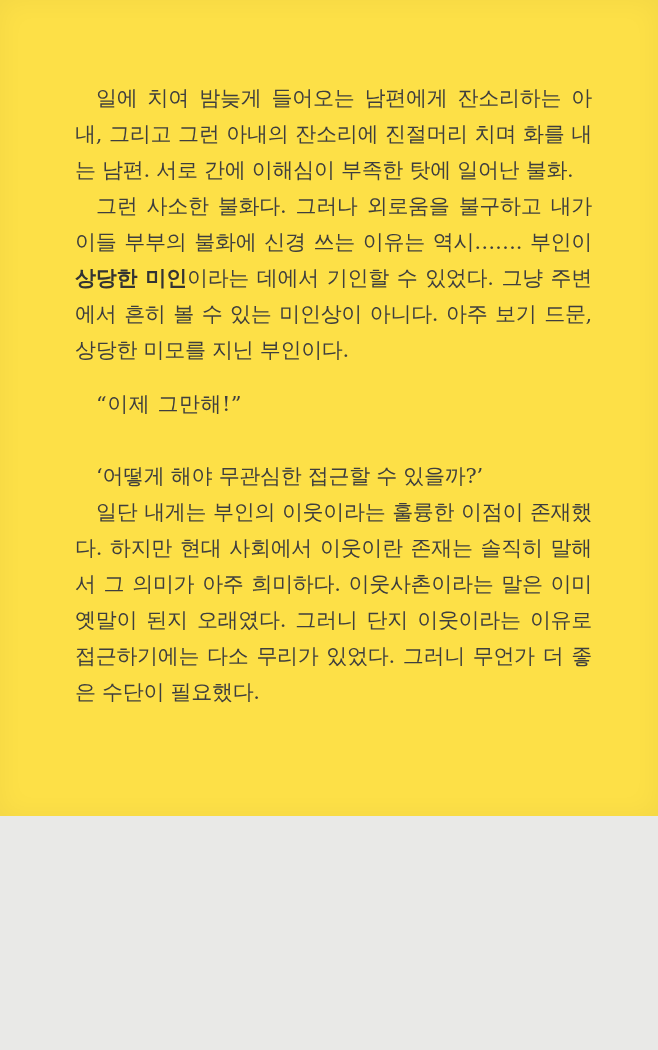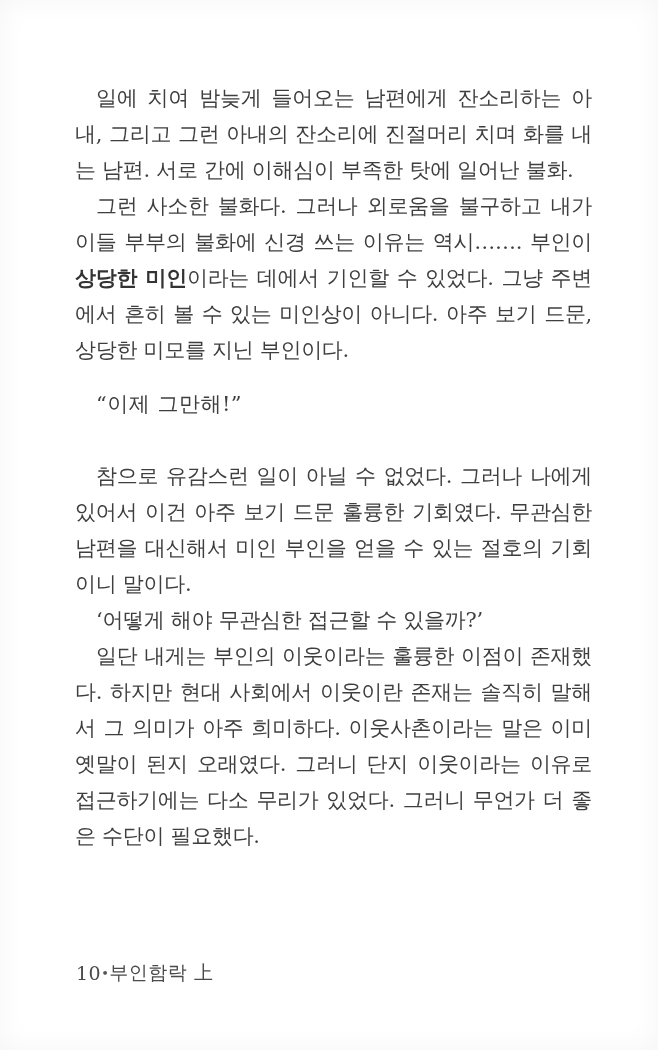--- a/index.html
+++ b/index.html
@@ -3,23 +3,23 @@
 <meta charset="utf-8">
 <style>
   html, body {
     margin: 0;
     padding: 0;
     background: #e9e9e7;
   }
   .page {
     position: relative;
     width: 658px;
-    height: 1050px;
+    height: 816px;
     margin: 0 auto;
-    background: #ffffff;
+    background: #fde047;
     box-shadow: inset 0 0 28px rgba(0,0,0,0.045);
     overflow: hidden;
     font-family: "DejaVu Serif", "Liberation Serif", serif;
     color: #3e3e3e;
   }
   .body-text {
     position: absolute;
     top: 80px;
     left: 75px;
     width: 517px;
@@ -64,21 +64,20 @@
   <main class="body-text">
 
     <p><span>일에 치여 밤늦게 들어오는 남편에게 잔소리하는 아내, 그리고 그런 아내의 잔소리에 진절머리 치며 화를 내는 남편. 서로 간에 이해심이 부족한 탓에 일어난 불화.</span></p>
 
     <p><span>그런 사소한 불화다. 그러나 외로움을 불구하고 내가 이들 부부의 불화에 신경 쓰는 이유는 역시……. 부인이 </span><strong>상당한 미인</strong><span>이라는 데에서 기인할 수 있었다. 그냥 주변에서 흔히 볼 수 있는 미인상이 아니다. 아주 보기 드문, 상당한 미모를 지닌 부인이다.</span></p>
 
     <p class="quote"><span>“이제 그만해!”</span></p>
 
 
 
-    <p><span>참으로 유감스런 일이 아닐 수 없었다. 그러나 나에게 있어서 이건 아주 보기 드문 훌륭한 기회였다. 무관심한 남편을 대신해서 미인 부인을 얻을 수 있는 절호의 기회이니 말이다.</span></p>
 
     <p><span>‘어떻게 해야 무관심한 접근할 수 있을까?’</span></p>
 
     <p><span>일단 내게는 부인의 이웃이라는 훌륭한 이점이 존재했다. 하지만 현대 사회에서 이웃이란 존재는 솔직히 말해서 그 의미가 아주 희미하다. 이웃사촌이라는 말은 이미 옛말이 된지 오래였다. 그러니 단지 이웃이라는 이유로 접근하기에는 다소 무리가 있었다. 그러니 무언가 더 좋은 수단이 필요했다.</span></p>
 
   </main>
 
   <footer class="footer">
     <span>10</span>
     <span class="bullet">•</span>

